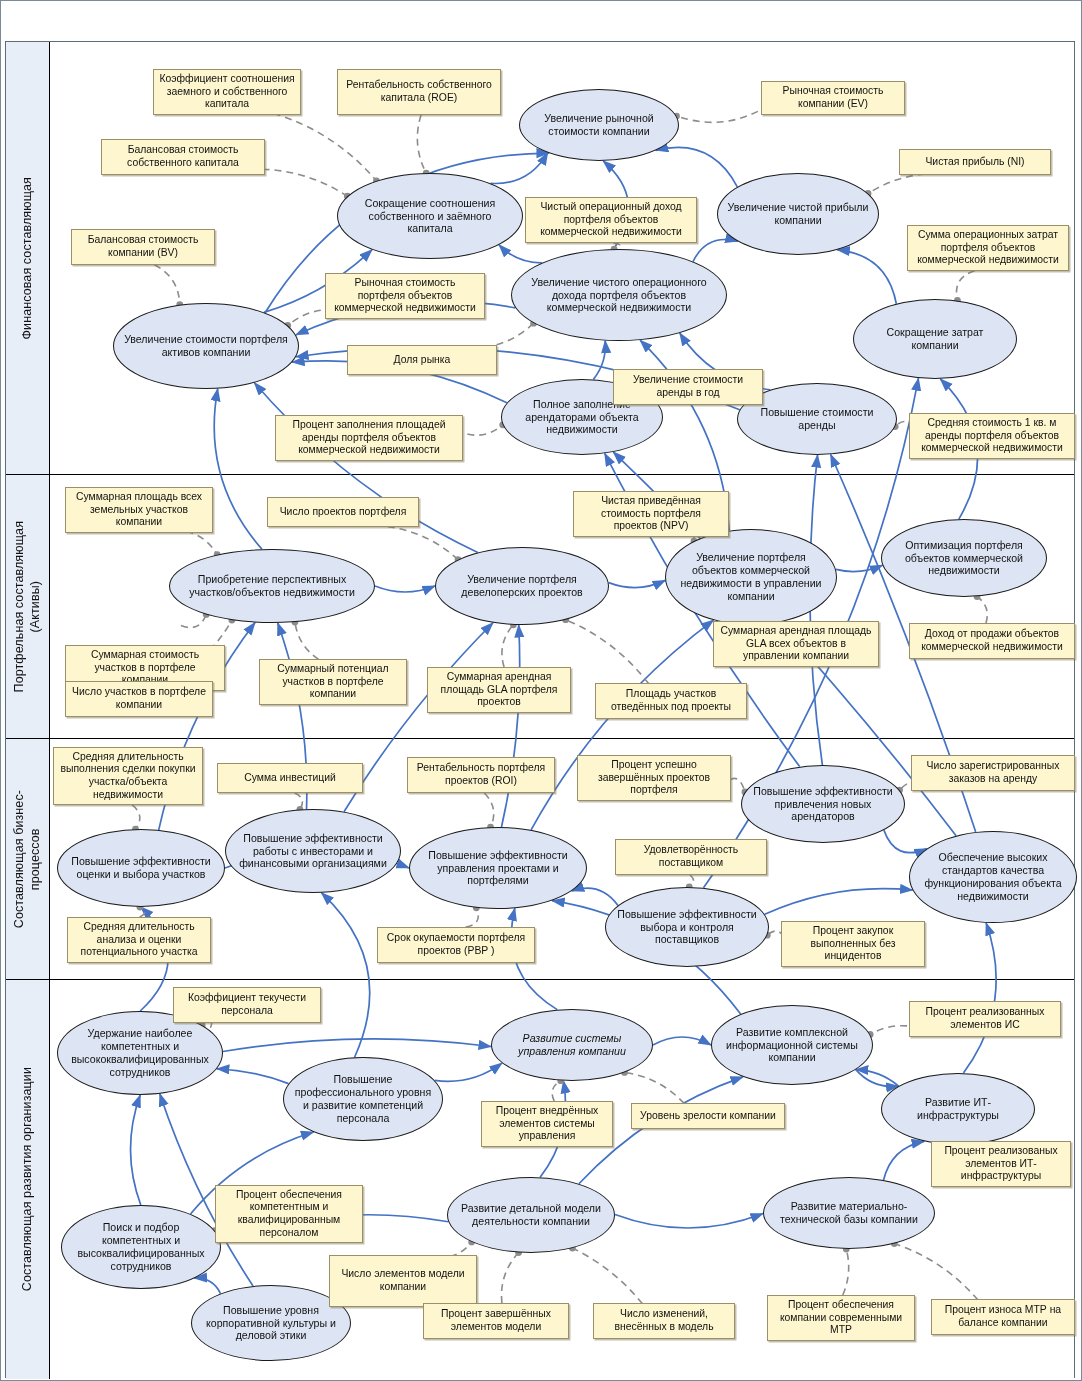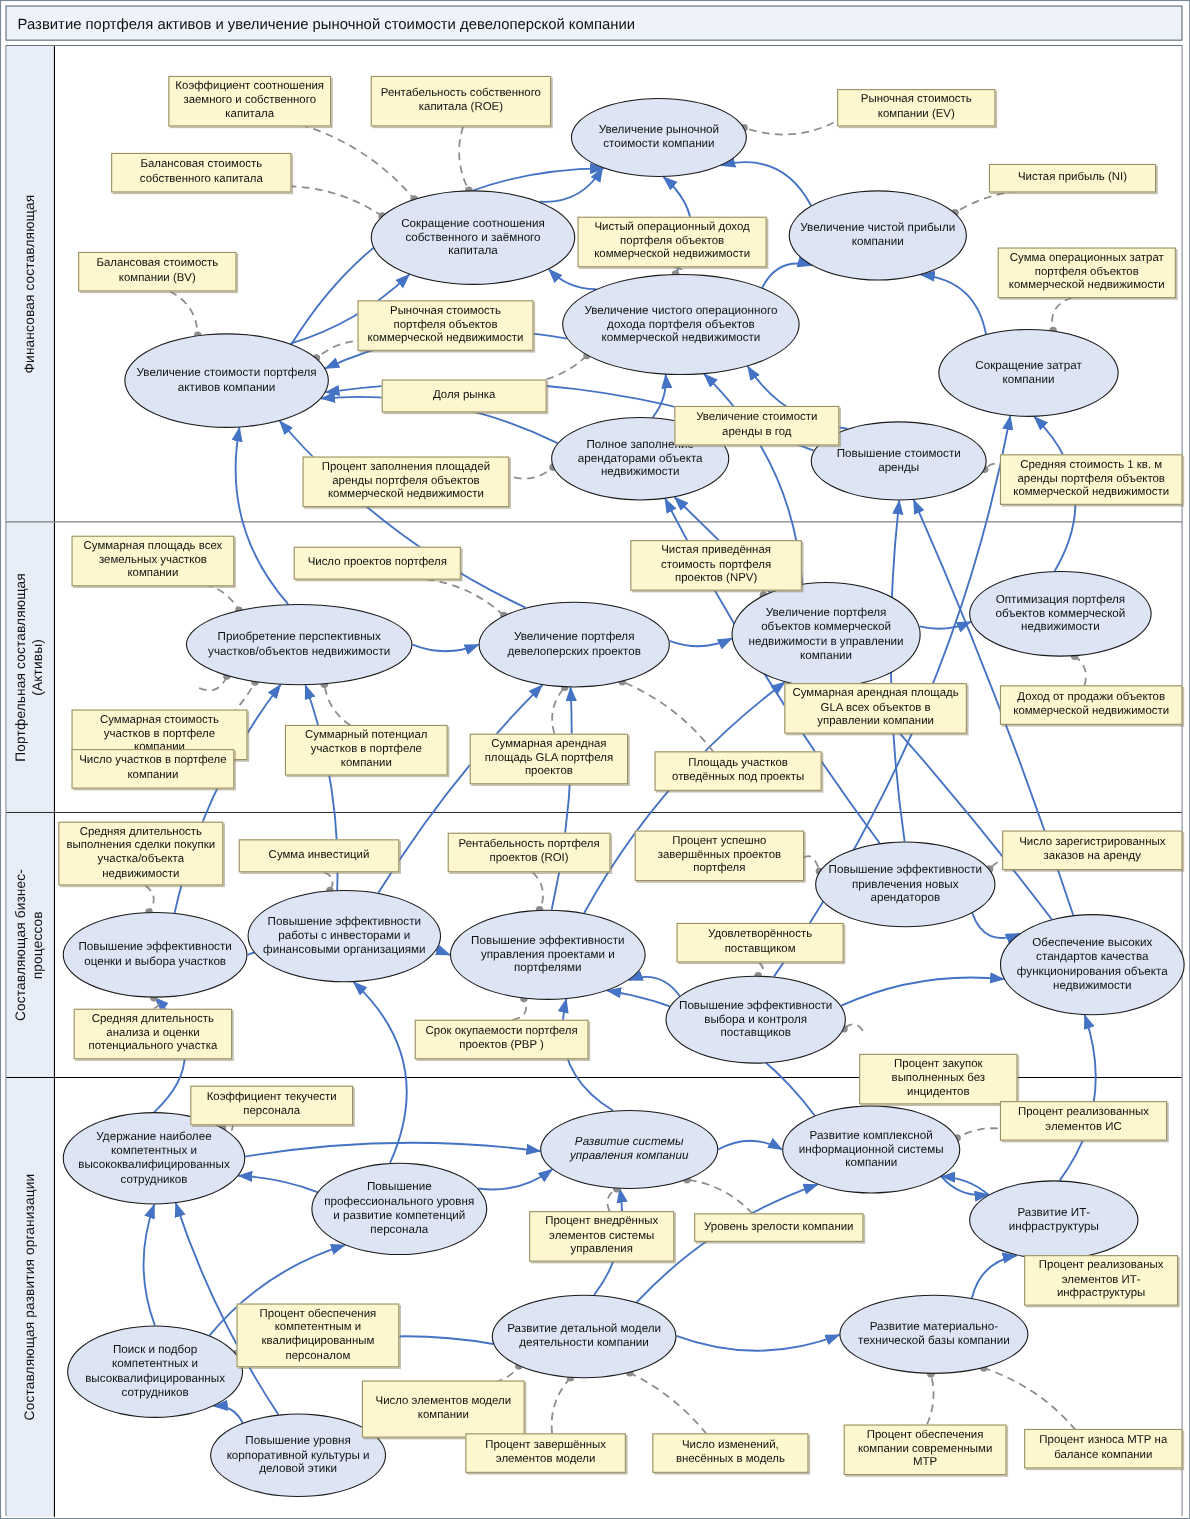--- a/index.html
+++ b/index.html
@@ -39,23 +39,20 @@
      background:#dde5f4;color:#111;font-size:10.6px;line-height:1.22;padding:4px 8px;}
   .measure{border:1.3px solid #9a8f66;background:#fdf6ce;color:#111;
      font-size:10.4px;line-height:1.22;padding:3px 5px;
      box-shadow:1.5px 1.5px 0 rgba(120,110,80,.45);}
 </style>
 </head>
 <body>
 
 <div id="page">
 
-  <div id="title-bar">
-    <span class="t">Развитие портфеля активов и увеличение рыночной стоимости девелоперской компании</span>
-  </div>
 
   <div id="lanes">
     <div class="lane" style="top:0px;height:433px;">
       <div class="lane-head">
         <span class="vtext">Финансовая составляющая</span>
       </div>
       <div class="lane-body"></div>
     </div>
     <div class="lane" style="top:433px;height:264px;">
       <div class="lane-head">
@@ -397,21 +394,21 @@
       </div>
       <div class="node measure" style="left: 614px; top: 838px; width: 152px; height: 36px;">
         <span>Удовлетворённость поставщиком</span>
       </div>
       <div class="node measure" style="left: 66px; top: 916px; width: 144px; height: 46px;">
         <span>Средняя длительность анализа и оценки потенциального участка</span>
       </div>
       <div class="node measure" style="left: 376px; top: 926px; width: 158px; height: 36px;">
         <span>Срок окупаемости портфеля проектов (PBP )</span>
       </div>
-      <div class="node measure" style="left: 780px; top: 920px; width: 144px; height: 46px; margin-top: 37px;">
+      <div class="node measure" style="left: 780px; top: 920px; width: 144px; height: 46px;">
         <span>Процент закупок выполненных без инцидентов</span>
       </div>
       <div class="node measure" style="left: 172px; top: 986px; width: 148px; height: 36px;">
         <span>Коэффициент текучести персонала</span>
       </div>
       <div class="node measure" style="left: 908px; top: 1000px; width: 152px; height: 36px;">
         <span>Процент реализованных элементов ИС</span>
       </div>
       <div class="node measure" style="left: 480px; top: 1100px; width: 132px; height: 46px;">
         <span>Процент внедрённых элементов системы управления</span>

